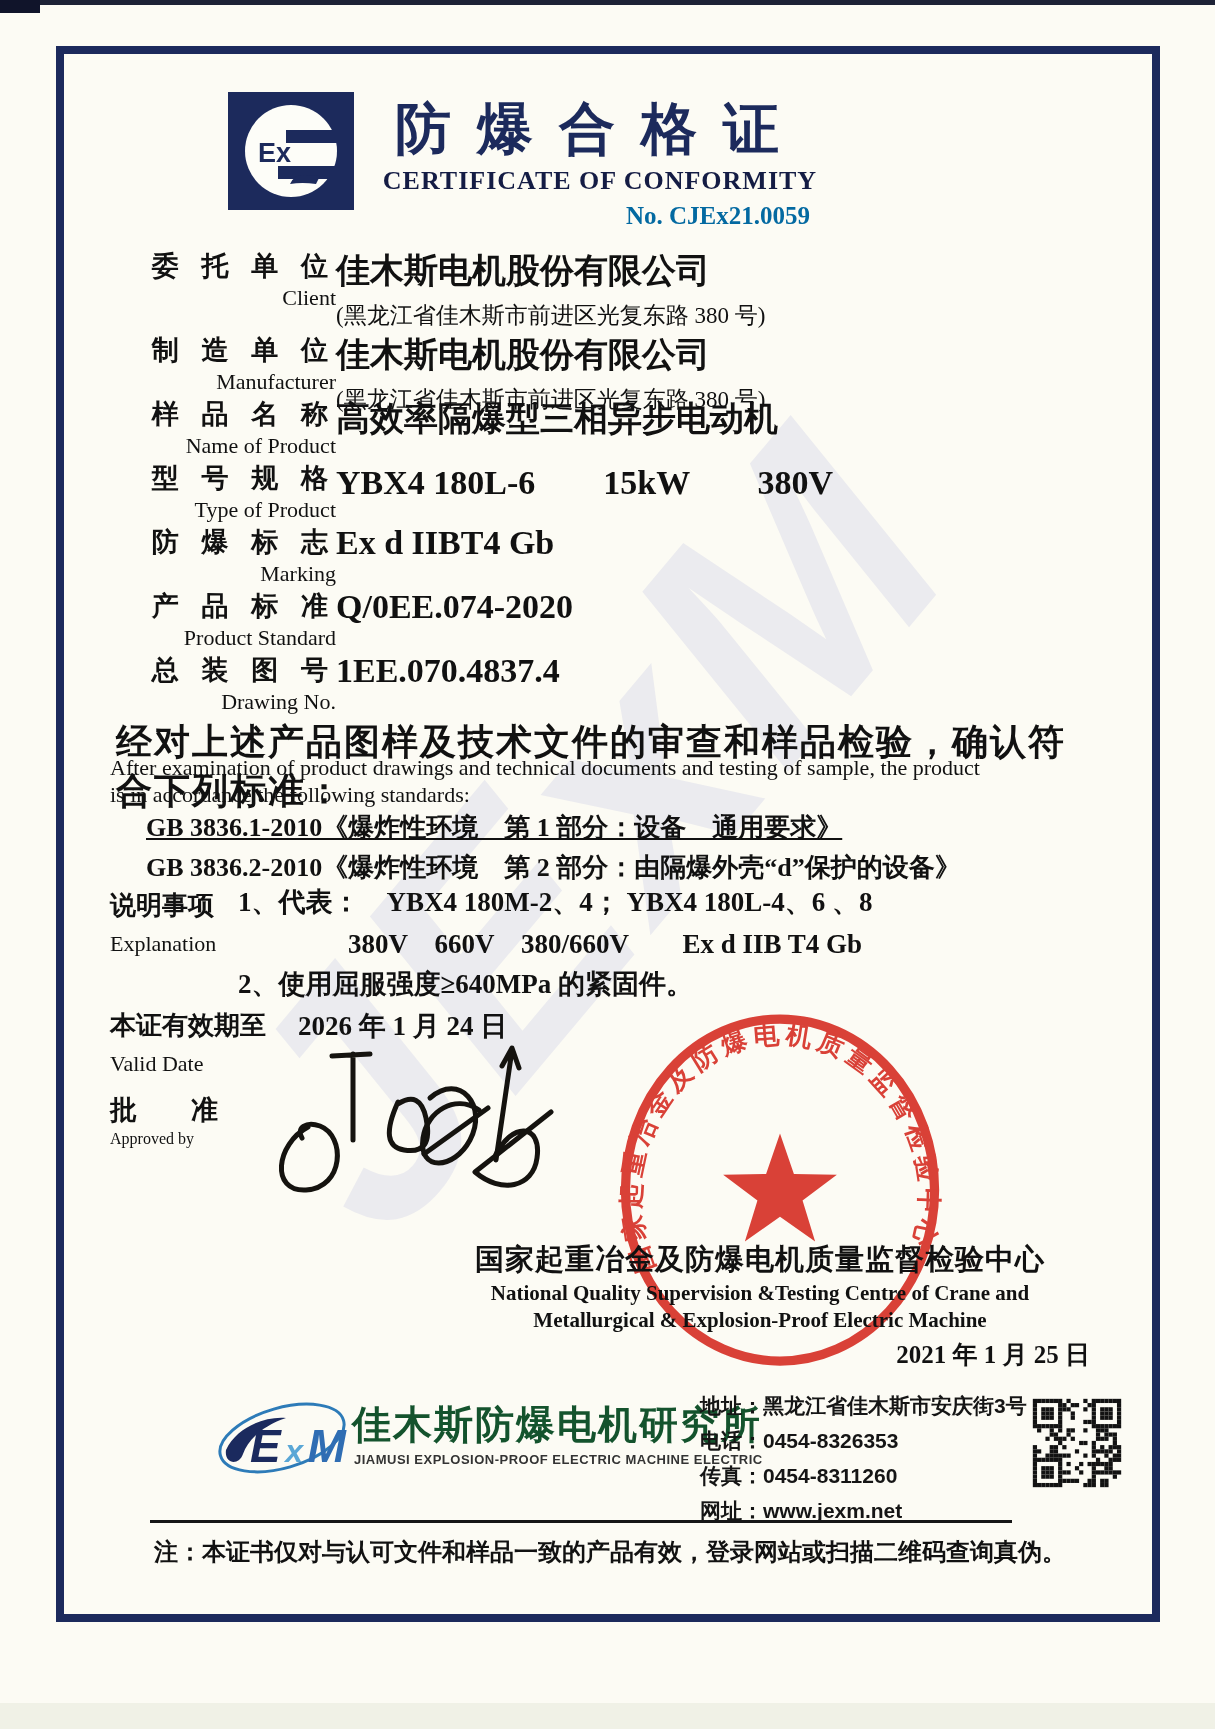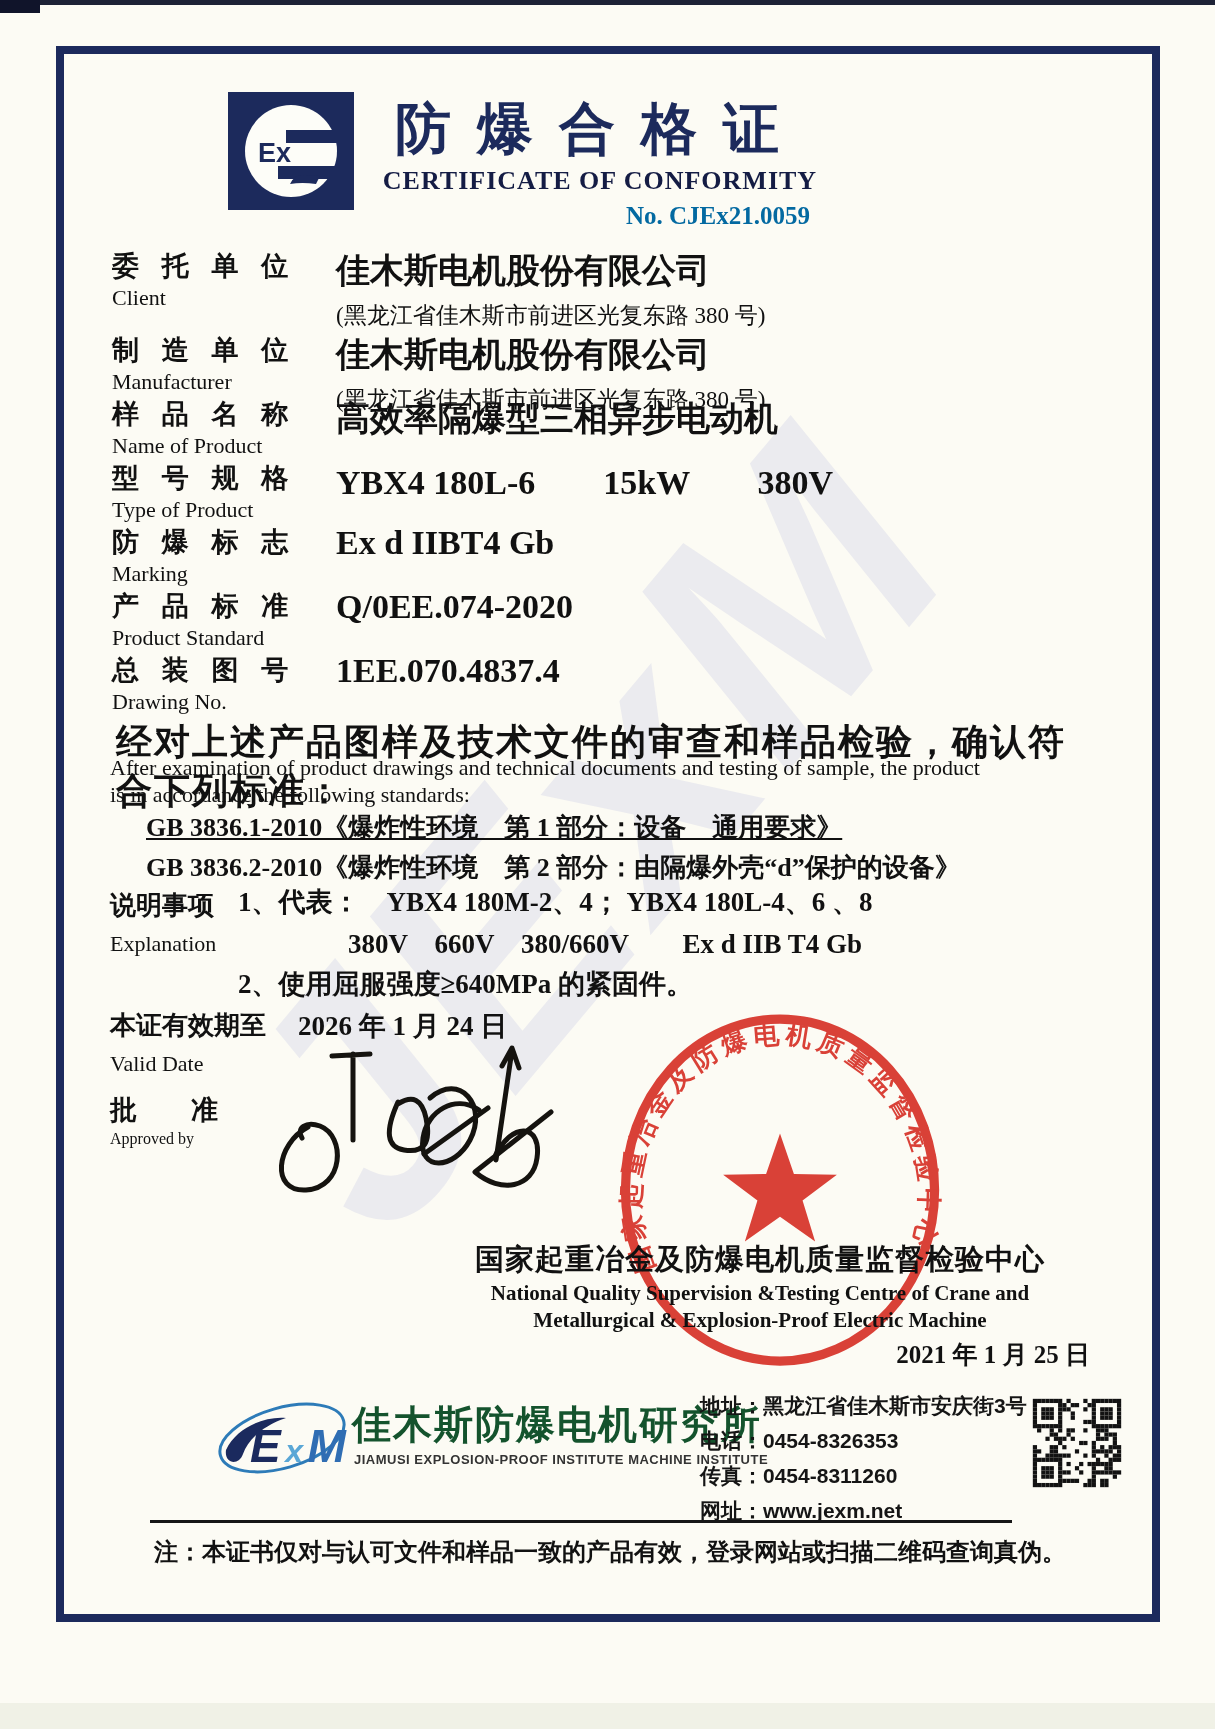--- a/index.html
+++ b/index.html
@@ -22,21 +22,21 @@
   .logo-ex{position:absolute;left:228px;top:92px;width:126px;height:118px;}
   .title-cn{position:absolute;left:330px;top:92px;width:540px;text-align:center;
             font-size:56px;font-weight:bold;color:#1c2a5c;letter-spacing:26px;white-space:nowrap;}
   .title-en{position:absolute;left:330px;top:166px;width:540px;text-align:center;
             font-size:26px;font-weight:bold;color:#141c44;letter-spacing:1px;}
   .cert-no{position:absolute;left:270px;top:202px;width:540px;text-align:right;
            font-size:25px;font-weight:bold;color:#0369a1;}
 
   
   .field{position:absolute;left:112px;width:960px;display:flex;}
-  .f-label{width:224px;flex:none;}
+  .f-label{width:224px;flex:none;text-align:right;}
   .f-label .cn{font-size:27px;font-weight:bold;letter-spacing:8px;white-space:nowrap;}
   .f-label .en{font-size:22px;margin-top:1px;}
   .f-value .v1{font-size:34px;font-weight:bold;white-space:nowrap;}
   .f-value .v2{font-size:23px;font-weight:normal;margin-top:6px;white-space:nowrap;}
 
   .stmt-cn{position:absolute;left:116px;top:718px;width:980px;font-size:36px;font-weight:bold;letter-spacing:2px;font-family:Liberation Mono, monospace;}
   .stmt-en{position:absolute;left:110px;top:754px;width:980px;font-size:22px;line-height:27px;}
   .std1{position:absolute;left:146px;top:810px;font-size:26px;font-weight:bold;white-space:nowrap;text-decoration:underline;}
   .std2{position:absolute;left:146px;top:850px;font-size:26px;font-weight:bold;white-space:nowrap;}
 
@@ -230,21 +230,21 @@
   <svg class="f-logo" viewBox="0 0 140 100">
     <ellipse cx="70" cy="50" rx="64" ry="30" fill="none" stroke="#2d7bb8" stroke-width="3" transform="rotate(-16 70 50)"></ellipse>
     <path d="M14 62 C 24 40 52 28 74 30 C 50 38 36 52 31 66 C 27 78 12 76 14 62 Z" fill="#1b2a5e"></path>
     <text font-family="Liberation Sans, sans-serif" font-weight="bold" font-style="italic">
       <tspan x="38" y="74" font-size="46" fill="#1b2a5e">E</tspan>
       <tspan font-size="32" fill="#5aa7d6">x</tspan>
       <tspan font-size="46" fill="#2f6db3">M</tspan>
     </text>
   </svg>
   <div class="inst-cn">佳木斯防爆电机研究所</div>
-  <div class="inst-en">JIAMUSI EXPLOSION-PROOF INSTITUTE MACHINE INSTITUTE</div>
+  <div class="inst-en">JIAMUSI EXPLOSION-PROOF ELECTRIC MACHINE ELECTRIC</div>
   <div class="contact">
     <div>地址：黑龙江省佳木斯市安庆街3号</div>
     <div>电话：0454-8326353</div>
     <div>传真：0454-8311260</div>
     <div>网址：www.jexm.net</div>
   </div>
   <svg class="qr" id="qr" viewBox="0 0 29 29">
       <rect x="4" y="4" width="1" height="1" fill="#121212"></rect>
       <rect x="5" y="4" width="1" height="1" fill="#121212"></rect>
       <rect x="6" y="4" width="1" height="1" fill="#121212"></rect>

